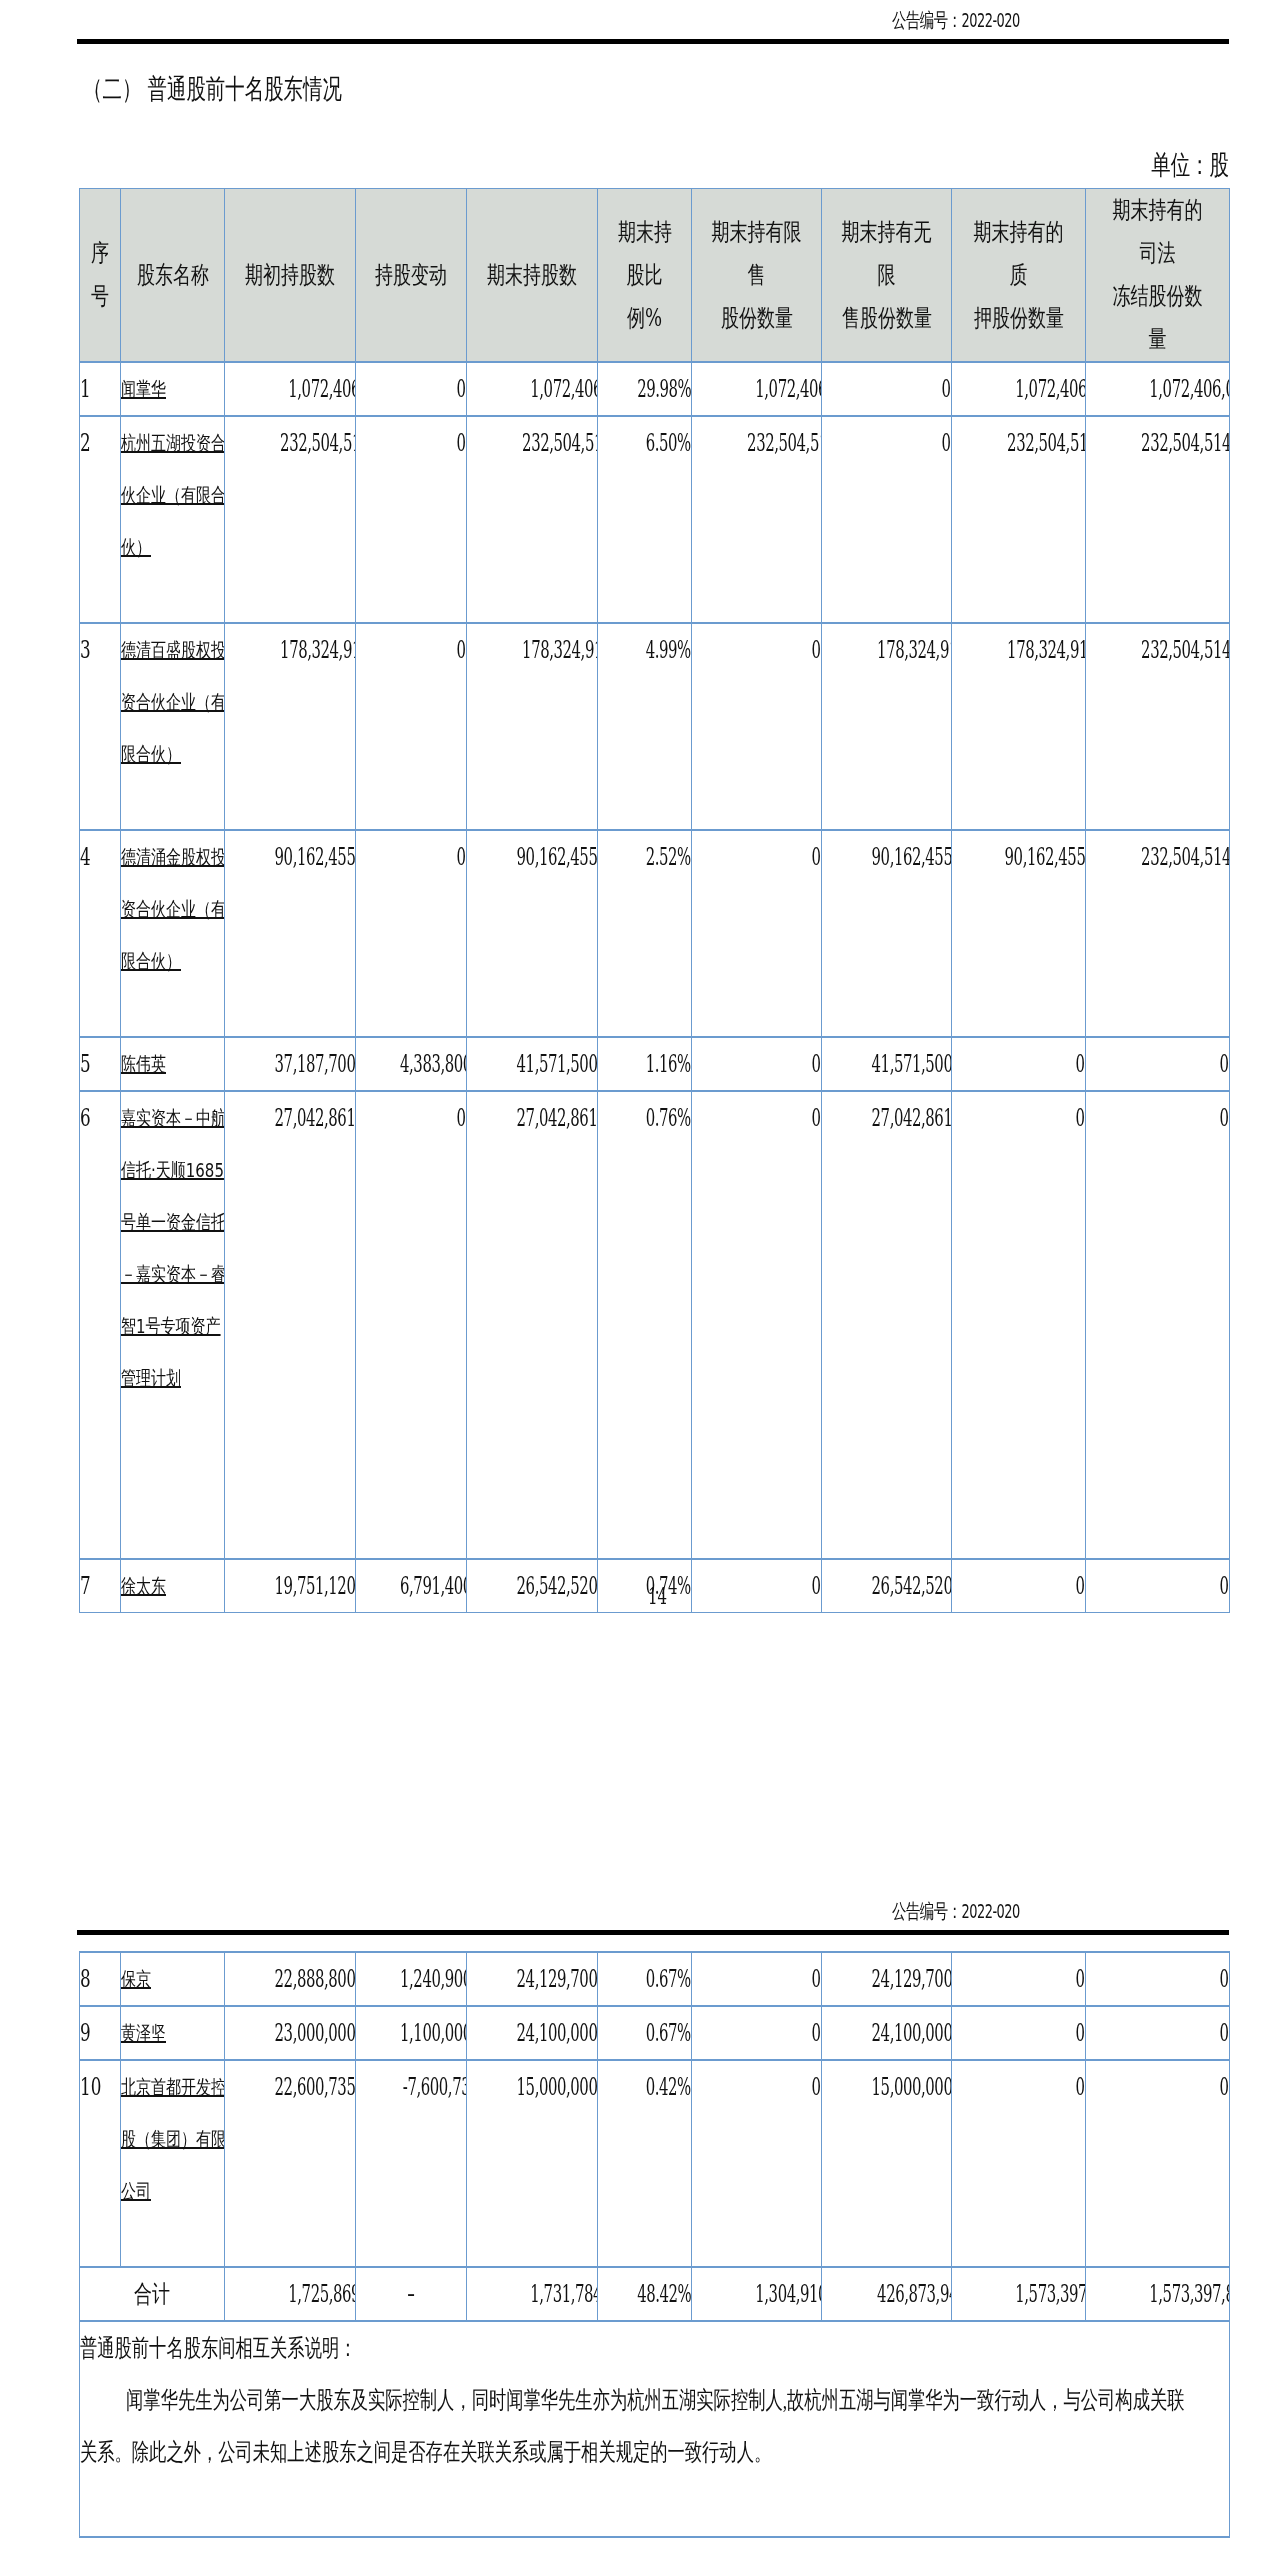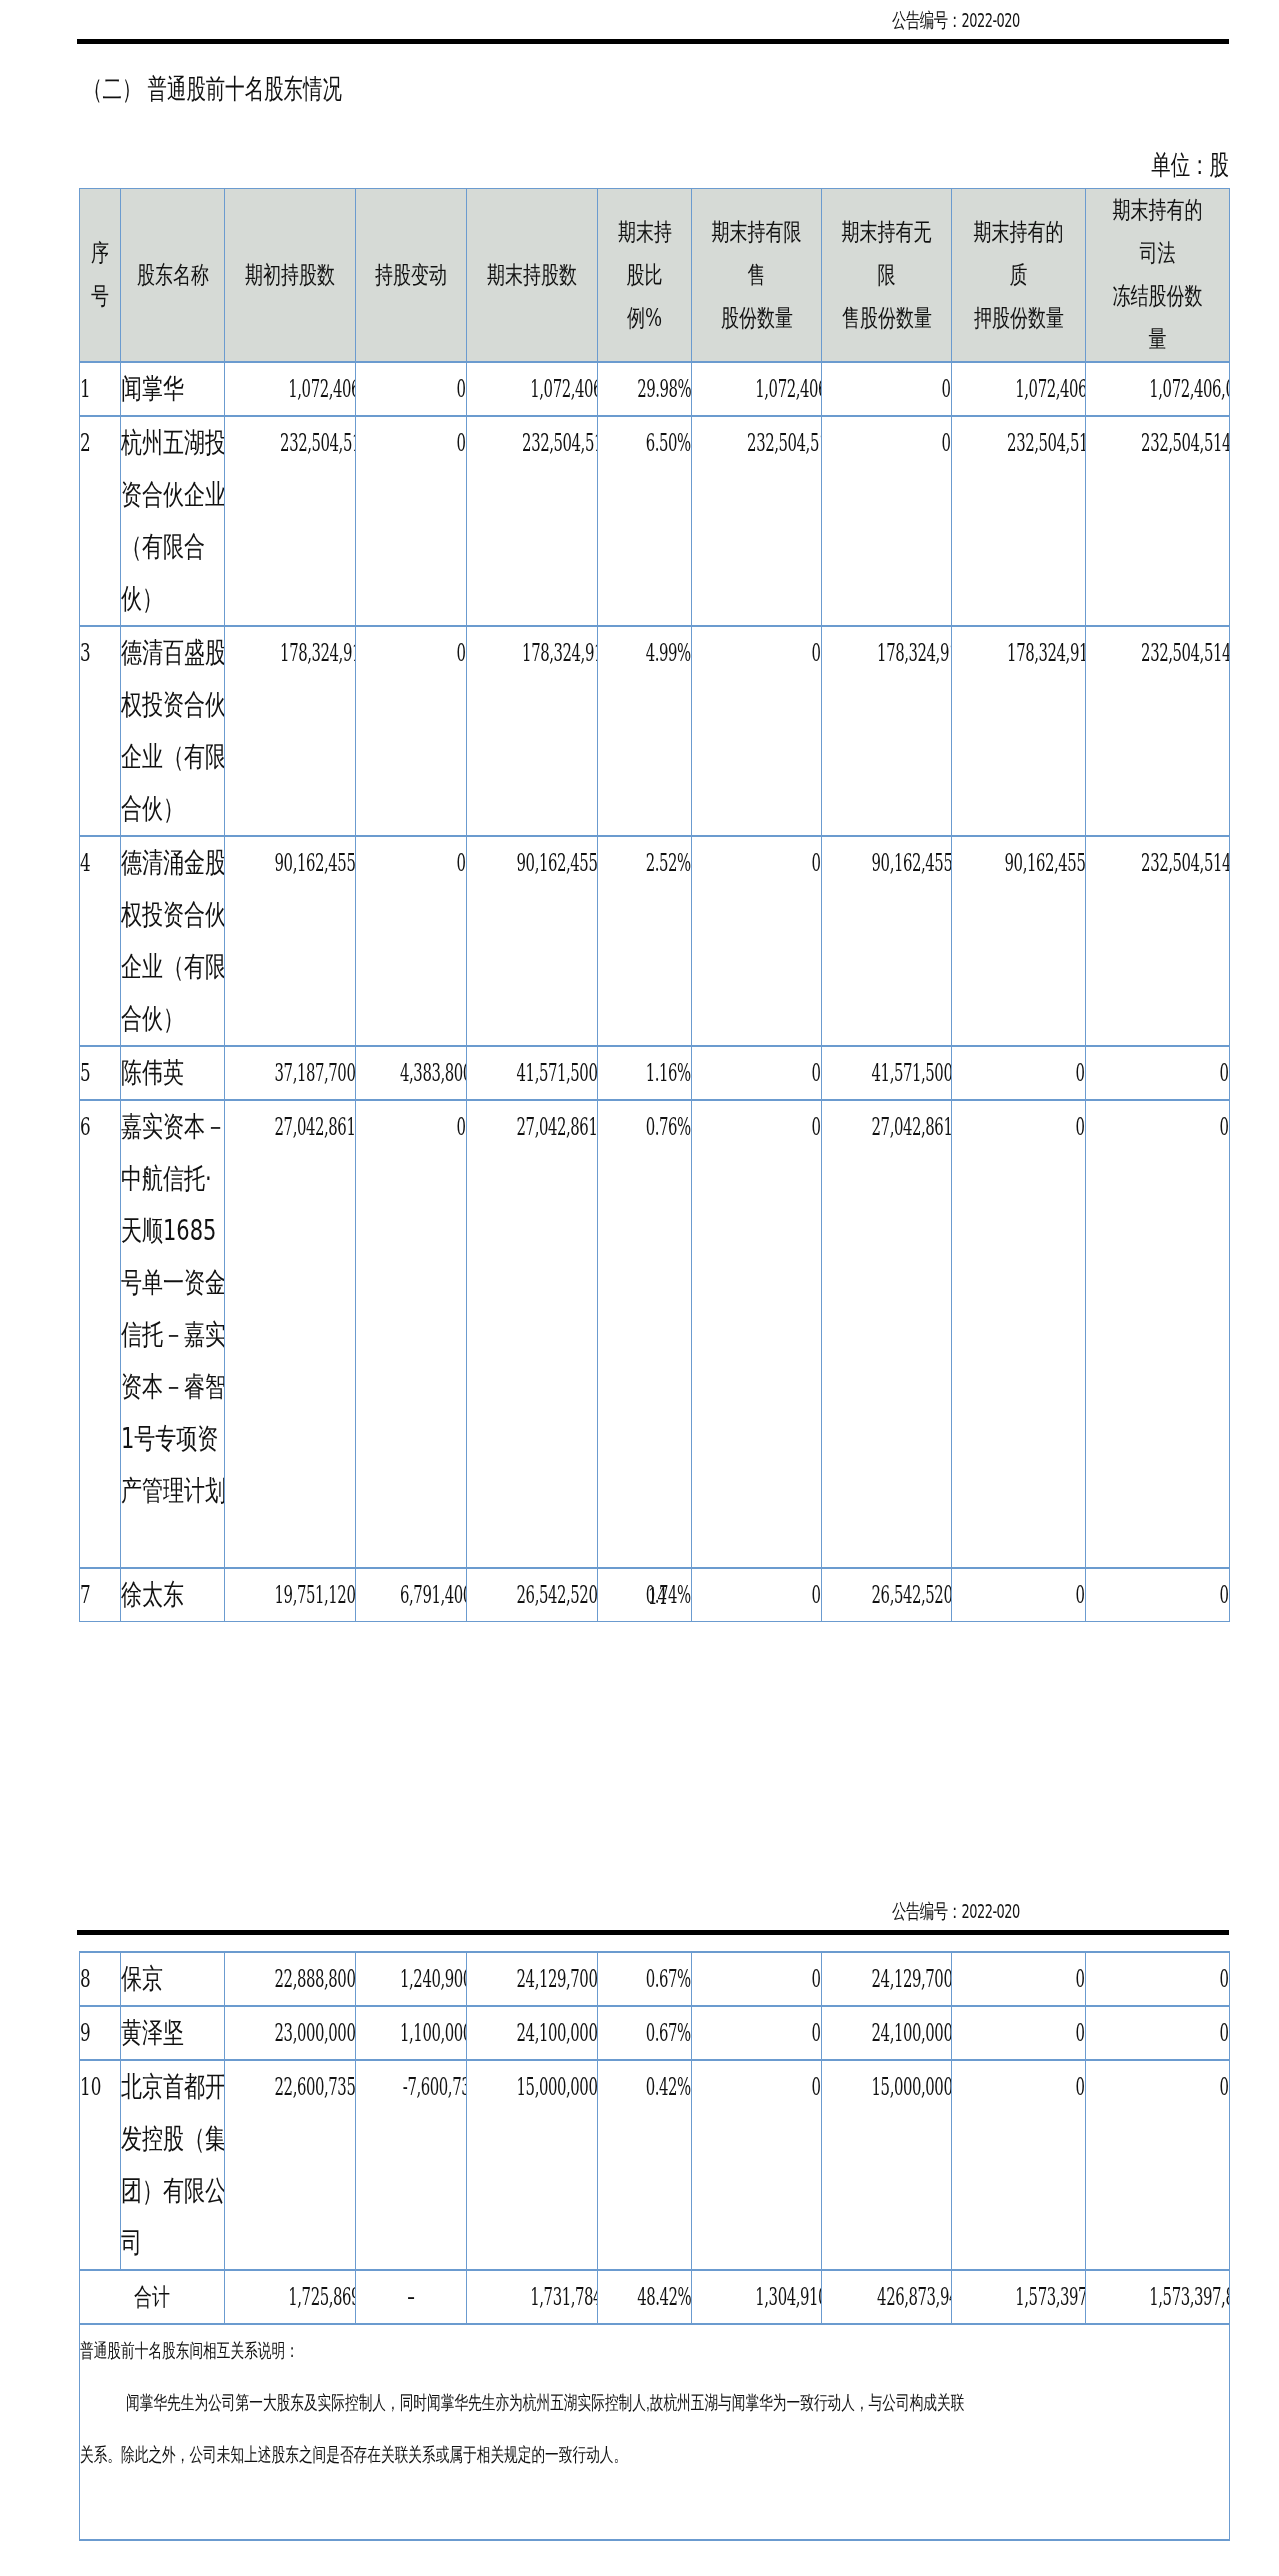--- a/index.html
+++ b/index.html
@@ -87,43 +87,44 @@
     }
     .num span, .nm span {
       display: inline-block;
       transform: scaleX(0.62);
       transform-origin: right center;
     }
     .idx { padding-left: 6.7px; }
     .idx span { display: inline-block; transform: scaleX(0.7); transform-origin: left center; }
     .name {
       font-family: "DejaVu Sans", "Liberation Sans", sans-serif;
-      font-size: 28px;
+      font-size: 20px;
       line-height: 52px;
       padding: 0 2.7px 0 5.3px;
       white-space: normal;
       word-break: break-all;
+      text-decoration: underline;
     }
     .name span {
       display: block;
       transform: scaleX(0.75);
       transform-origin: left center;
       width: 140px;
     }
     .hdr span { display: inline-block; transform: scaleX(0.75); }
     .total-label {
       text-align: center;
       font-family: "DejaVu Sans", "Liberation Sans", sans-serif;
       font-size: 24px;
       line-height: 52px;
     }
     .total-label span { display:inline-block; transform: scaleX(0.75); }
     .note-cell {
-      font-family: Liberation Sans, sans-serif;
-      font-size: 19px;
+      font-family: Liberation Serif, serif;
+      font-size: 24px;
       line-height: 52px;
       padding: 0 6.7px;
       height: 214px;
     }
     .note-cell .line {
       display: block;
       white-space: nowrap;
       transform: scaleX(0.72);
       transform-origin: left center;
     }

